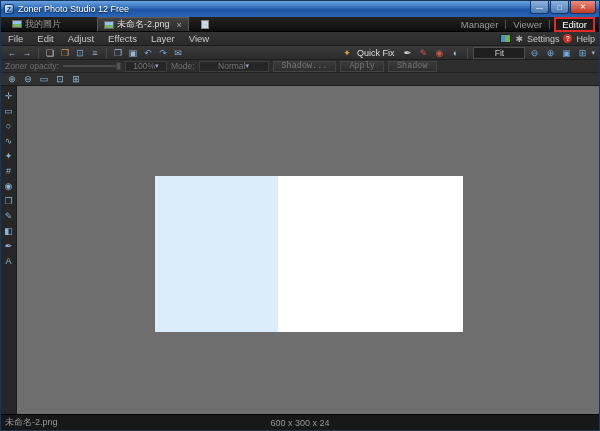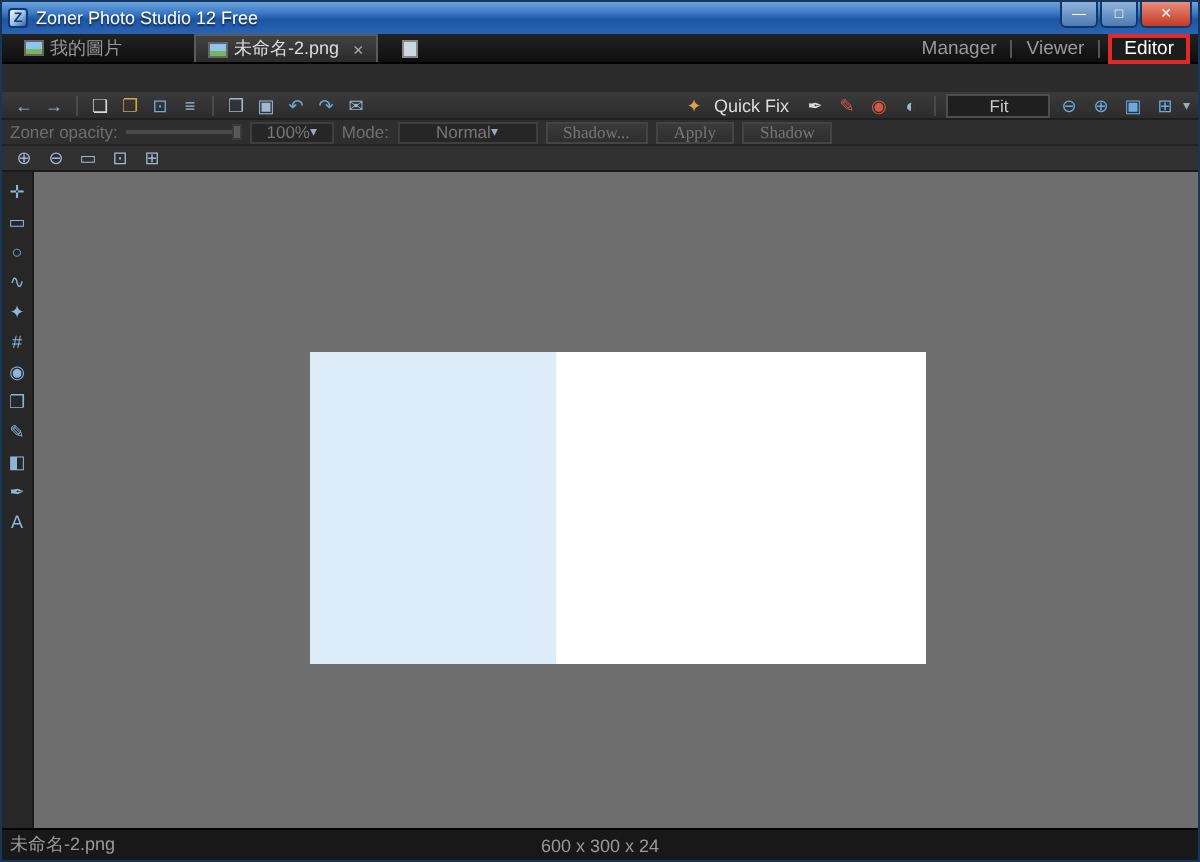--- a/index.html
+++ b/index.html
@@ -86,21 +86,21 @@
     font-size:8.5px; color:#6f6f6f;
   }
   .slider { position:relative; width:58px; height:8px; }
   .slider .track { position:absolute; left:0; right:0; top:3px; height:2px; background:#4a4a4a; }
   .slider .thumb { position:absolute; right:0; top:0; width:5px; height:8px; background:#585858; border:1px solid #3a3a3a; }
   .combo { display:flex; align-items:center; justify-content:center; height:11px;
     background:#262626; border:1px solid #3e3e3e; color:#777; font-size:8.5px; padding:0 3px; }
   .combo.w42 { width:42px; } .combo.w70 { width:70px; }
   .dbtn { height:11px; background:linear-gradient(#3a3a3a,#2e2e2e); border:1px solid #444;
     color:#777; font-size:8.5px; padding:0 8px; display:flex; align-items:center;
-    font-family:Liberation Serif, serif; }
+    font-family:Liberation Mono, monospace; }
   
   .zoombar {
     position:absolute; left:0; top:72px; width:100%; height:13px;
     background:#303030; border-bottom:1px solid #1a1a1a;
     display:flex; align-items:center; padding:0 4px; gap:2px;
   }
   .zicon { width:14px; height:11px; display:flex; align-items:center; justify-content:center;
     font-size:9px; color:#9db8d2; }
   
   .toolscol {
@@ -159,20 +159,35 @@
     </div>
     <div class="modes">
       <span class="mode">Manager</span>
       <span class="msep"></span>
       <span class="mode">Viewer</span>
       <span class="msep"></span>
       <span class="mode active">Editor</span>
     </div>
   </div>
 
+  <div class="menubar">
+    <span class="menu-item">File</span>
+    <span class="menu-item">Edit</span>
+    <span class="menu-item">Adjust</span>
+    <span class="menu-item">Effects</span>
+    <span class="menu-item">Layer</span>
+    <span class="menu-item">View</span>
+    <div class="menubar-right">
+      <span class="display-ico"></span>
+      <span class="gear">✱</span>
+      <span class="mb-label">Settings</span>
+      <span class="help-badge">?</span>
+      <span class="mb-label">Help</span>
+    </div>
+  </div>
 
   <div class="toolbar">
     <span class="ticon">←</span>
     <span class="ticon">→</span>
     <span class="tsep"></span>
     <span class="ticon white">❏</span>
     <span class="ticon yellow">❐</span>
     <span class="ticon blue">⊡</span>
     <span class="ticon">≡</span>
     <span class="tsep"></span>

